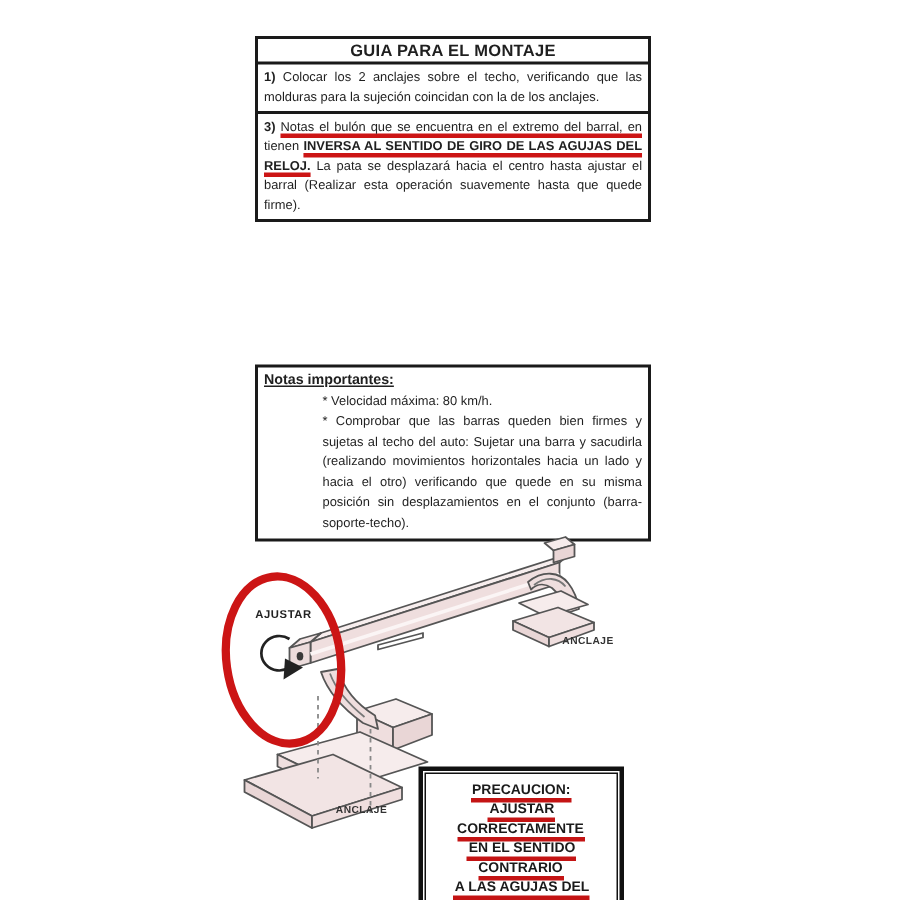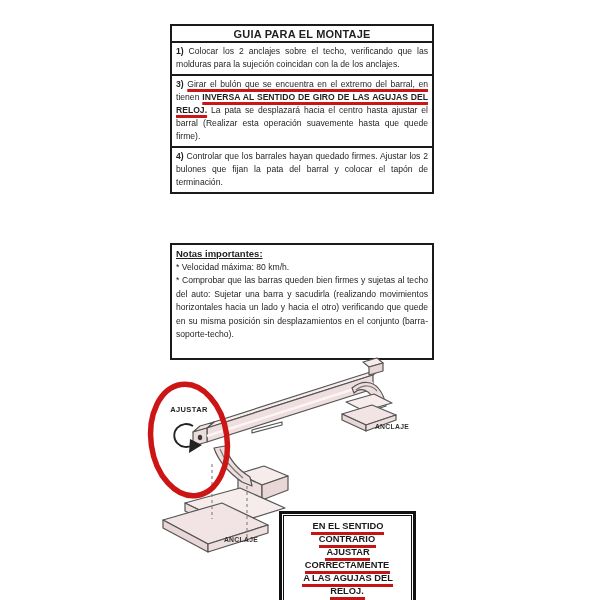--- a/index.html
+++ b/index.html
@@ -26,24 +26,24 @@
   .redline{
     text-decoration:underline;
     text-decoration-color:#cc1515;
     text-decoration-thickness:2.5px;
     text-underline-offset:2px;
   }
   
   .notes-box{
     position:absolute;left:170px;top:243px;width:264px;
     border:2px solid #1a1a1a;box-sizing:border-box;background:#fff;
-    font-size:8.6px;line-height:13.5px;padding:2px 4px 16px;
+    font-size:8.6px;line-height:13.5px;padding:2px 4px 4px;
   }
   .notes-title{font-weight:bold;text-decoration:underline;font-size:9.5px;}
-  .note-item{text-align:justify;}
+  .note-item{text-align:justify;margin-left:39px;}
   
   .diagram{position:absolute;left:140px;top:356px;width:330px;height:236px;}
   
   .caution-box{
     position:absolute;left:279px;top:511px;width:137px;
     border:3px solid #111;background:#fff;box-sizing:border-box;z-index:3;
   }
   .caution-inner{
     border:1px solid #111;margin:1px;padding:4px 2px 5px;text-align:center;
   }
@@ -59,30 +59,26 @@
     <div class="guide-title">GUIA PARA EL MONTAJE</div>
 
     <div class="step">
       <span class="num">1)</span>
       <span>Colocar los 2 anclajes sobre el techo, verificando que las molduras para la sujeción coincidan con la de los anclajes.</span>
     </div>
 
 
     <div class="step">
       <span class="num">3)</span>
-      <span class="redline">Girar el bulón que se encuentra en el extremo del barral, en</span>
+      <span class="redline">Notas el bulón que se encuentra en el extremo del barral, en</span>
       <span>tienen</span>
       <span class="bold redline">INVERSA AL SENTIDO DE GIRO DE LAS AGUJAS DEL RELOJ.</span>
       <span>La pata se desplazará hacia el centro hasta ajustar el barral (Realizar esta operación suavemente hasta que quede firme).</span>
     </div>
 
-    <div class="step">
-      <span class="num">4)</span>
-      <span>Controlar que los barrales hayan quedado firmes. Ajustar los 2 bulones que fijan la pata del barral y colocar el tapón de terminación.</span>
-    </div>
   </div>
 
   <div class="notes-box">
     <div class="notes-title">Notas importantes:</div>
     <div class="note-item">* Velocidad máxima: 80 km/h.</div>
     <div class="note-item">* Comprobar que las barras queden bien firmes y sujetas al techo del auto: Sujetar una barra y sacudirla (realizando movimientos horizontales hacia un lado y hacia el otro) verificando que quede en su misma posición sin desplazamientos en el conjunto (barra-soporte-techo).</div>
   </div>
 
   <svg class="diagram" viewBox="0 0 330 236">
     <g stroke="#555" stroke-width="1.2" stroke-linejoin="round">
@@ -136,19 +132,20 @@
       <polygon points="50,83 62,89 49,97" fill="#222"></polygon>
     </g>
 
     <text x="49" y="56" text-anchor="middle" font-size="7.5" font-weight="bold" fill="#222" letter-spacing="0.4">AJUSTAR</text>
     <text x="252" y="73" text-anchor="middle" font-size="6.8" font-weight="bold" fill="#333" letter-spacing="0.3">ANCLAJE</text>
     <text x="101" y="186" text-anchor="middle" font-size="6.8" font-weight="bold" fill="#333" letter-spacing="0.3">ANCLAJE</text>
   </svg>
 
   <div class="caution-box">
     <div class="caution-inner">
+      <div class="caution-line"><span>PRECAUCION:</span></div>
+      <div class="caution-line"><span>AJUSTAR CORRECTAMENTE</span></div>
       <div class="caution-line"><span>EN EL SENTIDO CONTRARIO</span></div>
-      <div class="caution-line"><span>AJUSTAR CORRECTAMENTE</span></div>
       <div class="caution-line"><span>A LAS AGUJAS DEL RELOJ.</span></div>
     </div>
   </div>
 
 </div>
 
 </body></html>

